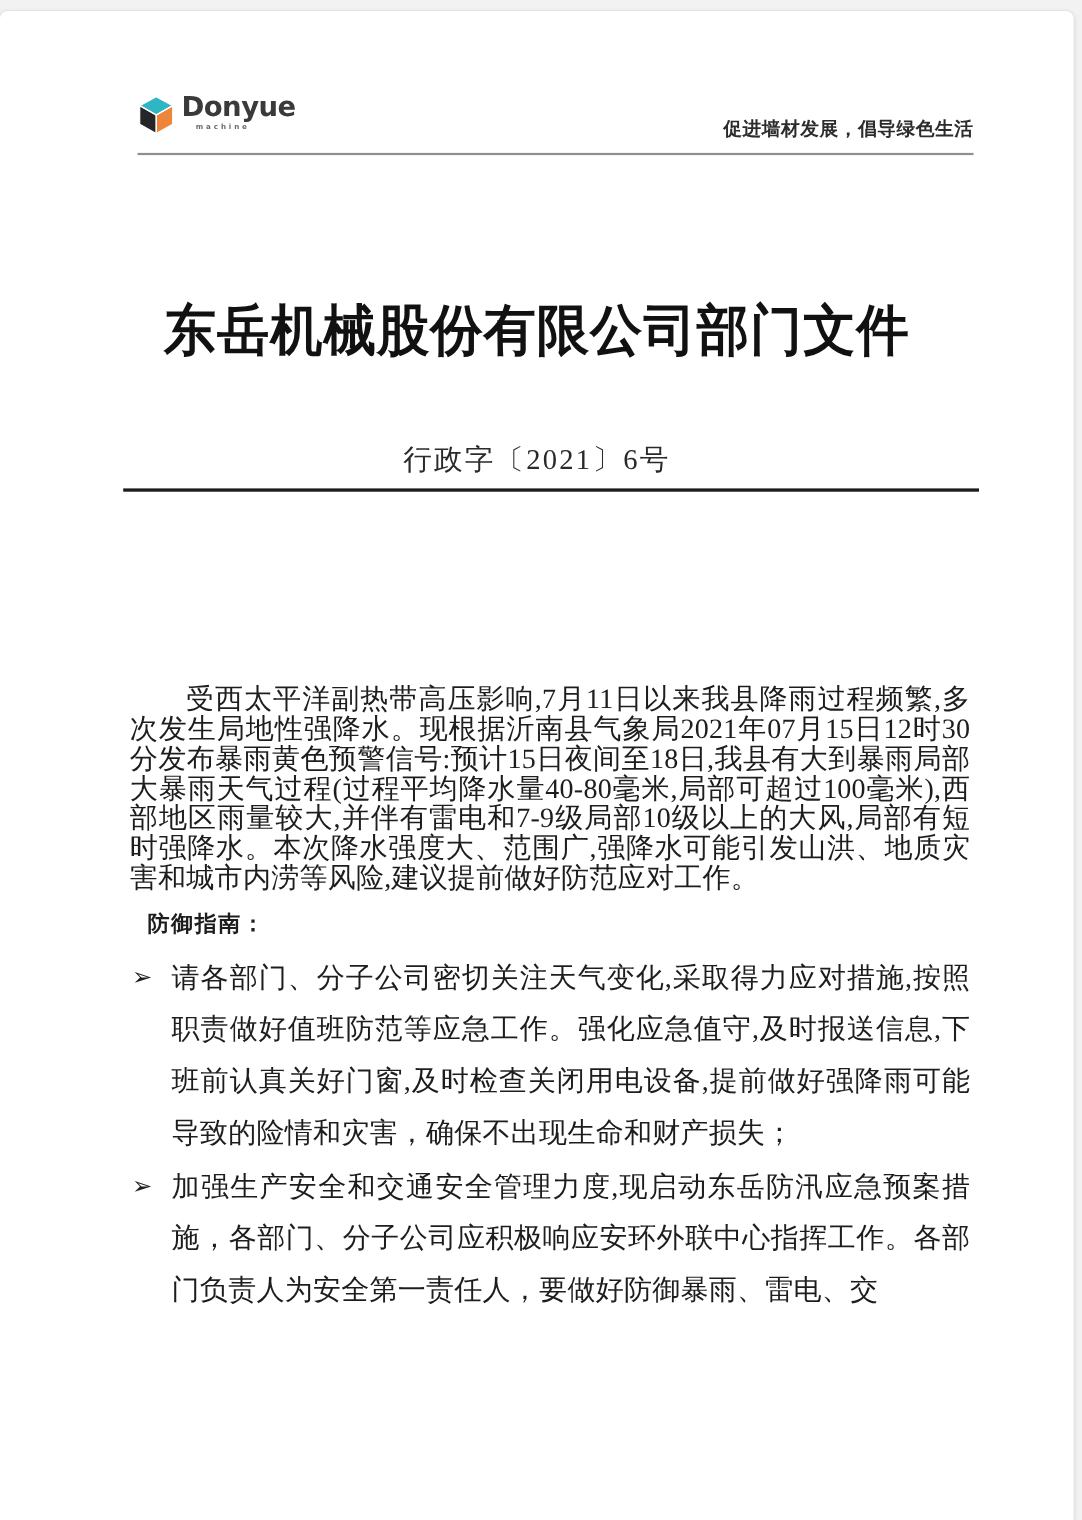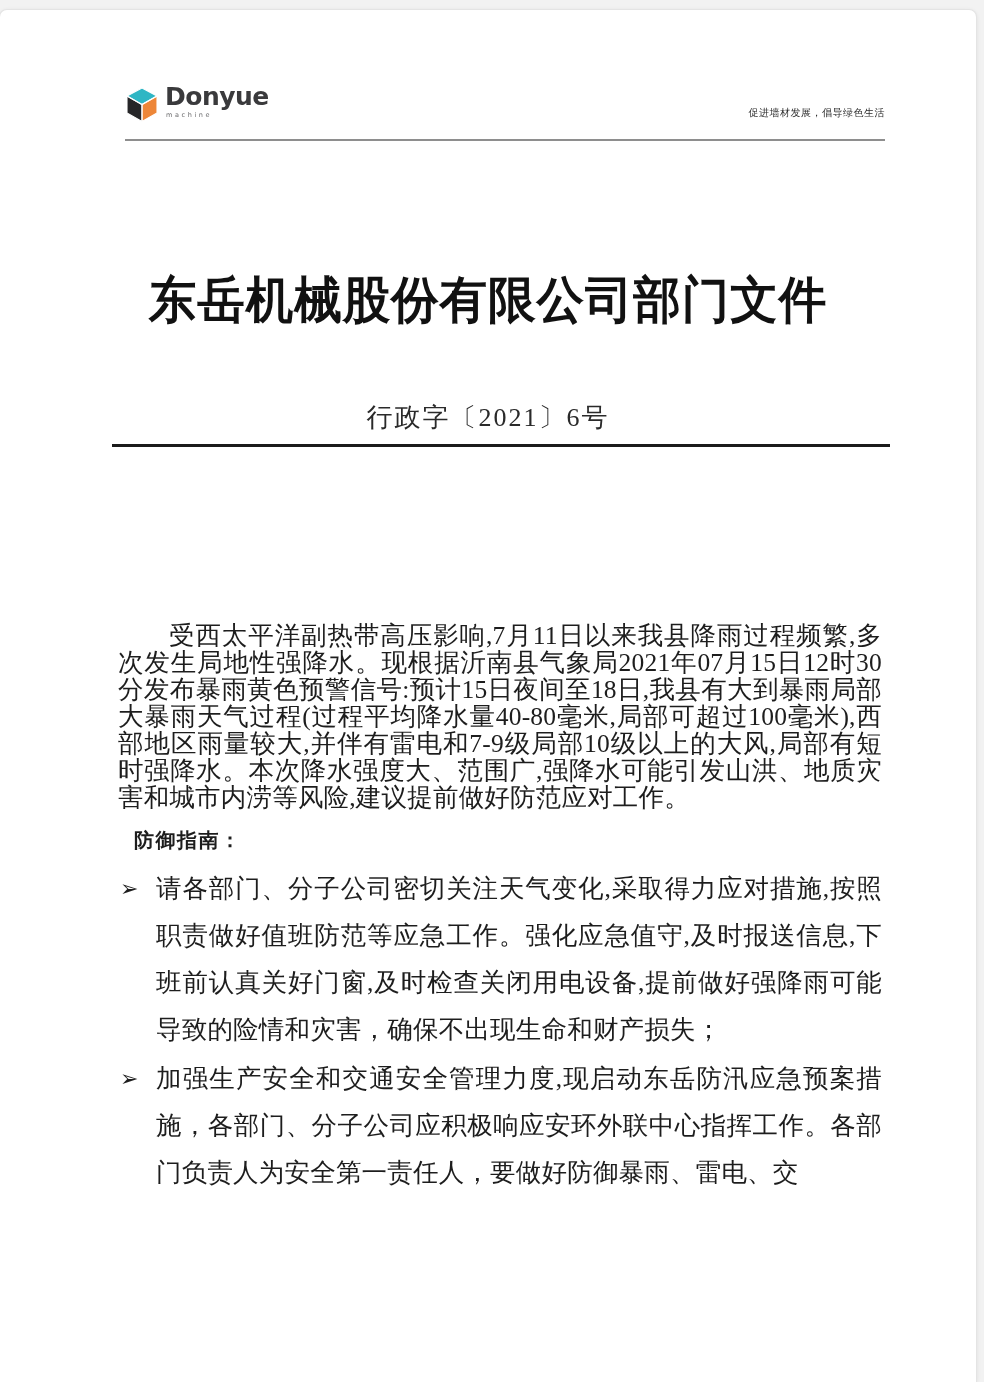--- a/index.html
+++ b/index.html
@@ -63,35 +63,35 @@
     font-family: "DejaVu Sans", sans-serif;
     font-weight: bold;
     font-size: 25px;
     letter-spacing: -0.5px;
     color: #3a3a3c;
     display: block;
     line-height: 26px;
   }
   .logo-sub {
     font-family: "DejaVu Sans", sans-serif;
-    font-weight: normal;
+    font-weight: bold;
     font-size: 6.5px;
     letter-spacing: 2.6px;
     color: #6b6b6d;
     display: block;
     margin-top: 2px;
-    margin-left: 1px;
+    margin-left: 13px;
   }
   .tagline {
     position: absolute;
     right: 0;
     top: 22px;
     font-family: "DejaVu Sans", sans-serif;
-    font-weight: normal;
-    font-size: 10px;
+    font-weight: bold;
+    font-size: 17px;
     color: #2c2c2c;
     letter-spacing: 0.5px;
     white-space: nowrap;
   }
   .rule-thin {
     position: absolute;
     left: 125px;
     top: 129px;
     width: 760px;
     height: 0;

